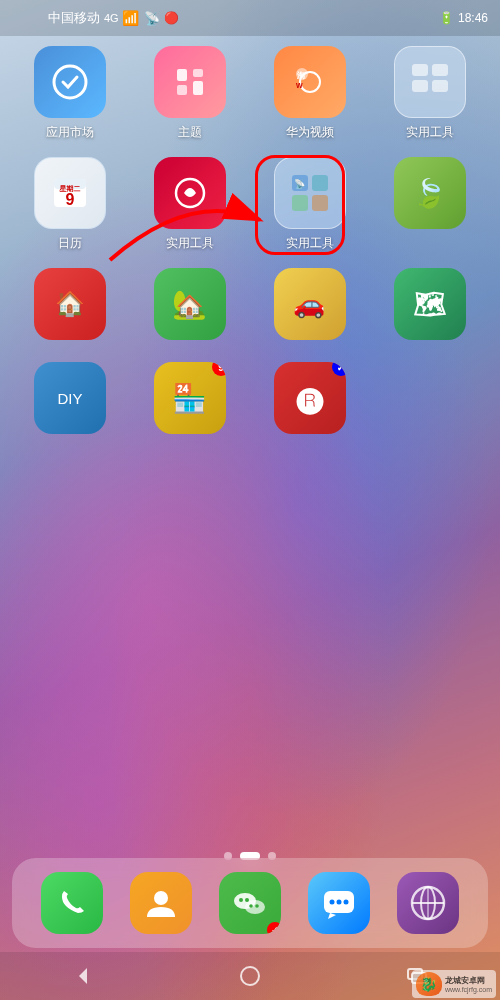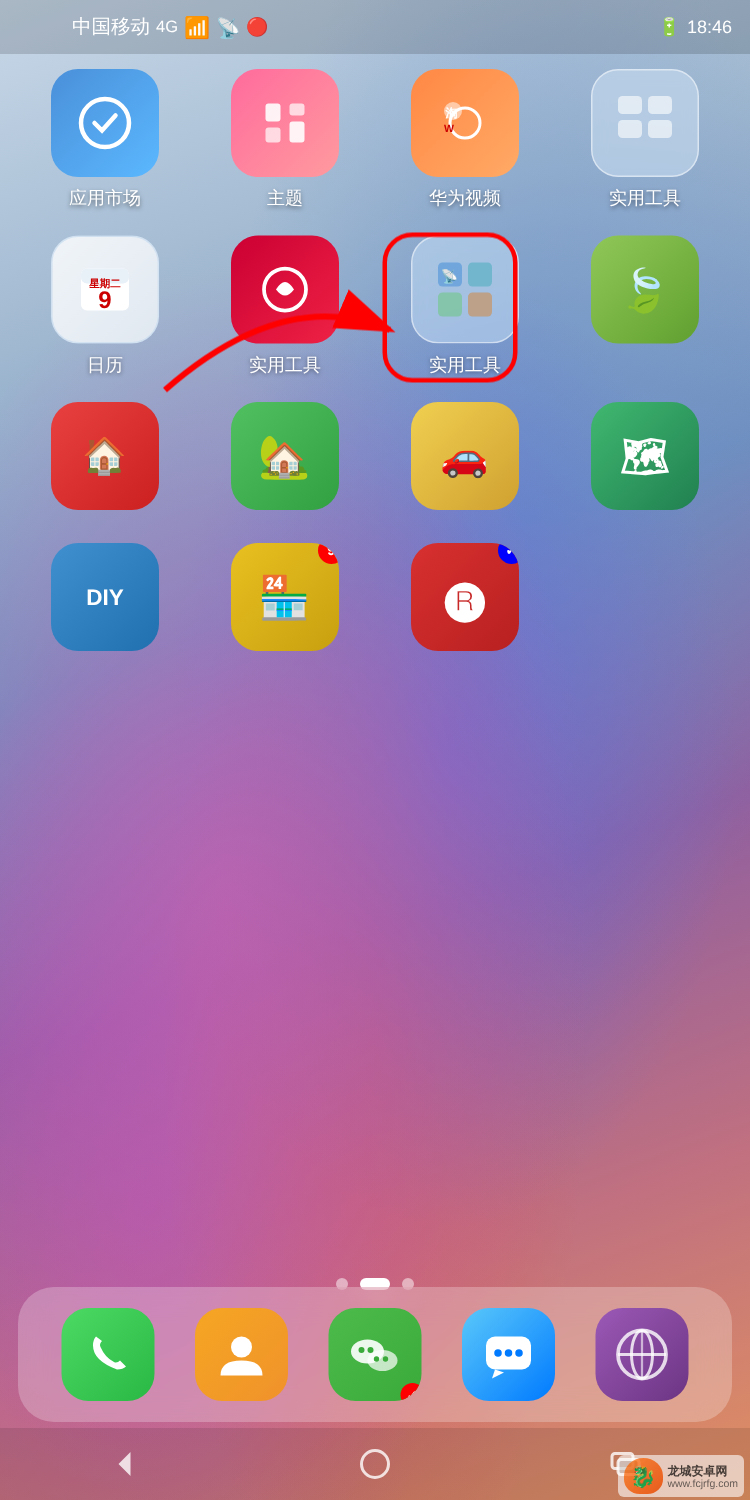--- a/index.html
+++ b/index.html
@@ -333,21 +333,21 @@
 
   <div class="app-item">
     <div class="app-icon" style="background: linear-gradient(135deg,#40b870,#208050);">
       <span style="font-size:26px;">🗺</span>
     </div>
     <span class="app-label"></span>
   </div>
 
   <div class="app-item">
     <div class="app-icon" style="background: linear-gradient(135deg,#4090d0,#2070b0);">
-      <span style="color:white; font-size:15px; font-weight:bold;text-align:right;">DIY</span>
+      <span style="color:white; font-size:15px; font-weight:normal;text-align:right;">DIY</span>
     </div>
     <span class="app-label"></span>
   </div>
 
   <div class="app-item">
     <div class="app-icon" style="background: linear-gradient(135deg,#e8c020,#c8a010); position:relative;">
       <span style="font-size:28px;">🏪</span>
       <span style="position:absolute; top:-4px; right:-4px; background:red; color:white; border-radius:50%; width:18px; height:18px; font-size:10px; display:flex; align-items:center; justify-content:center; font-weight:bold;">9</span>
     </div>
     <span class="app-label"></span>

